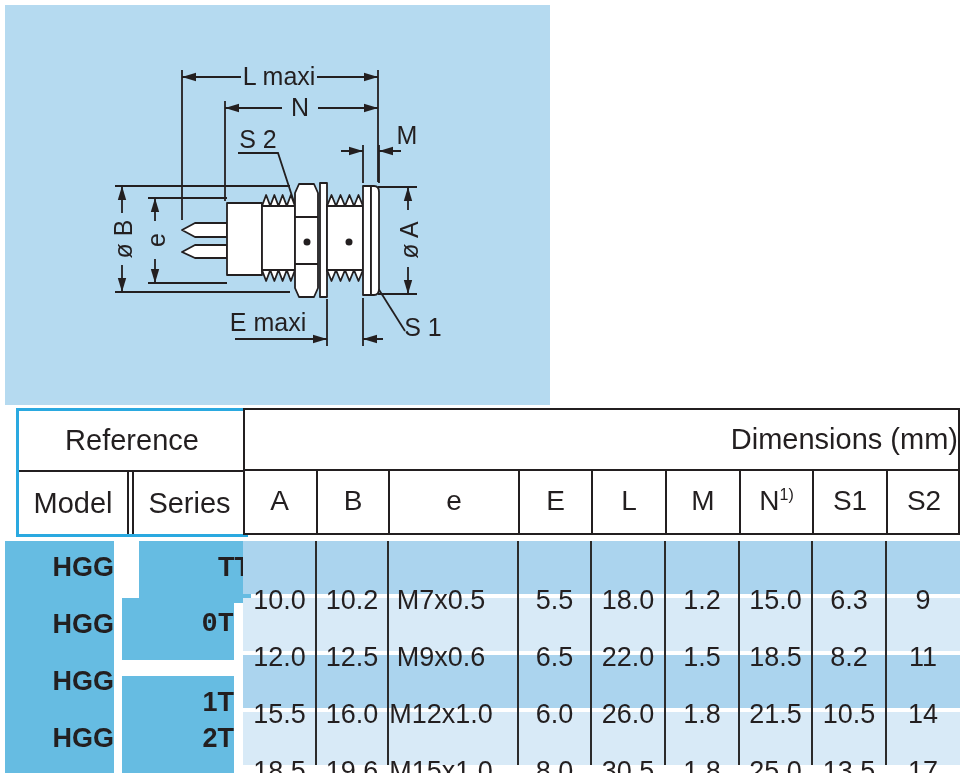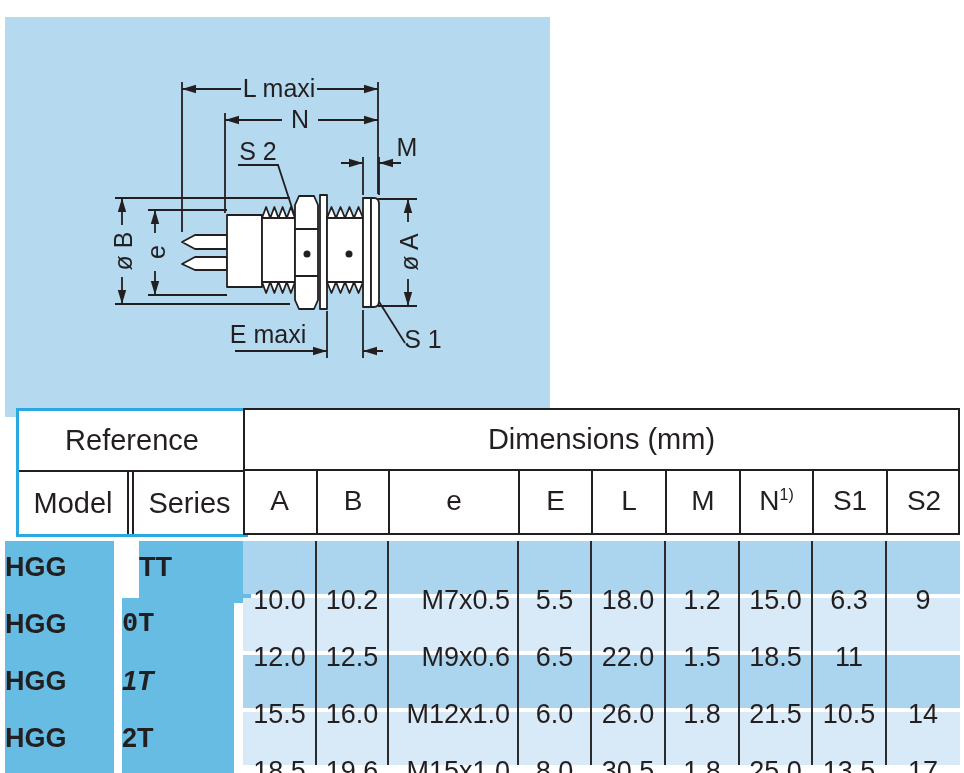--- a/index.html
+++ b/index.html
@@ -1,59 +1,59 @@
 <!DOCTYPE html>
 <html><head>
 <meta charset="utf-8">
 <style>
   html,body{margin:0;padding:0;background:#ffffff;}
   #page{
     position:relative;width:964px;height:773px;background:#ffffff;
     font-family:"Liberation Sans","DejaVu Sans",sans-serif;color:#231F20;overflow:hidden;
   }
   
-  #drawing-panel{position:absolute;left:5px;top:17px;width:545px;height:400px;background:var(--panel-bg,#B5DAF0);}
+  #drawing-panel{position:absolute;left:5px;top:5px;width:545px;height:400px;background:var(--panel-bg,#B5DAF0);}
   #drawing-panel svg{display:block;}
   .dim-text{font-size:25px;fill:#231F20;}
   
   #ref-block{
     position:absolute;left:16px;top:408px;width:226px;height:123px;
     border:3px solid var(--ref-border,#2AA9E0);background:#fff;
   }
   #ref-title{height:59px;line-height:59px;text-align:center;font-size:29px;border-bottom:2px solid #231F20;}
   #ref-sub{display:flex;height:62px;}
   #ref-model{width:108px;border-right:2px solid #231F20;line-height:62px;text-align:center;font-size:29px;}
   #ref-gap{width:3px;}
   #ref-series{flex:1;border-left:2px solid #231F20;line-height:62px;text-align:center;font-size:29px;}
   #dim-block{
     position:absolute;left:243px;top:408px;width:713px;height:123px;
     border:2px solid #231F20;background:#fff;
   }
-  #dim-title{height:59px;line-height:59px;text-align:center;font-size:29px;border-bottom:2px solid #231F20;}
+  #dim-title{height:59px;line-height:59px;text-align:right;font-size:29px;border-bottom:2px solid #231F20;}
   #subrow{
     position:absolute;left:243px;top:471px;width:717px;height:62px;
     display:grid;grid-template-columns:73px 72px 130px 73px 74px 74px 73px 74px 74px;
   }
   .sub-cell{line-height:60px;text-align:center;font-size:28px;box-sizing:border-box;}
   .sub-cell + .sub-cell{border-left:2px solid #231F20;}
   .sub-cell sup{font-size:16px;line-height:0;}
   
   .model-cell,.series-cell{
-    position:absolute;height:62px;line-height:53px;text-align:left;
+    position:absolute;height:62px;line-height:53px;text-align:right;
     font-size:27px;font-weight:bold;background:var(--model-bg,#66BCE2);
   }
   .model-cell{left:5px;width:109px;}
   .series-cell{left:122px;width:112px;}
   .row-band{position:absolute;left:243px;width:717px;height:53px;z-index:1;}
   .value-row{
     position:absolute;left:243px;width:717px;height:53px;z-index:2;
     display:grid;grid-template-columns:73px 72px 130px 73px 74px 74px 73px 74px 74px;
   }
   .value-cell{line-height:53px;text-align:center;font-size:27px;box-sizing:border-box;margin-top:33px;}
-  .value-cell.col-e{text-align:right;padding-right:8px;}
+  .value-cell.col-e{padding-right:24px;}
   .vline{position:absolute;top:541px;height:224px;width:2px;background:#2b2b2b;z-index:3;}
 </style>
 </head>
 <body>
 
 <div id="page" style="--panel-bg: #B5DAF0; --model-bg: #66BCE2; --ref-border: #2AA9E0;">
 
   <div id="drawing-panel" style="background: rgb(181, 218, 240);">
     <svg width="545" height="400" viewBox="0 0 545 400">
       <g stroke="#231F20" stroke-width="1.8" fill="none">
@@ -185,24 +185,25 @@
       <div class="series-cell" style="top: 598px; font-family: Liberation Mono, monospace;">0T</div>
       <div class="row-band" style="top: 598px; background: rgb(216, 234, 247);"></div>
       <div class="value-row" style="top: 598px;">
         <div class="value-cell">12.0</div>
         <div class="value-cell">12.5</div>
         <div class="value-cell col-e">M9x0.6</div>
         <div class="value-cell">6.5</div>
         <div class="value-cell">22.0</div>
         <div class="value-cell">1.5</div>
         <div class="value-cell">18.5</div>
+        <div class="value-cell">8.2</div>
         <div class="value-cell">11</div>
       </div>
       <div class="model-cell" style="top: 655px;">HGG</div>
-      <div class="series-cell" style="top: 655px; font-style: italic;">1T</div>
+      <div class="series-cell" style="top: 676px;">1T</div>
       <div class="row-band" style="top: 655px; background: rgb(171, 212, 238);"></div>
       <div class="value-row" style="top: 655px;">
         <div class="value-cell">15.5</div>
         <div class="value-cell">16.0</div>
         <div class="value-cell col-e">M12x1.0</div>
         <div class="value-cell">6.0</div>
         <div class="value-cell">26.0</div>
         <div class="value-cell">1.8</div>
         <div class="value-cell">21.5</div>
         <div class="value-cell">10.5</div>

